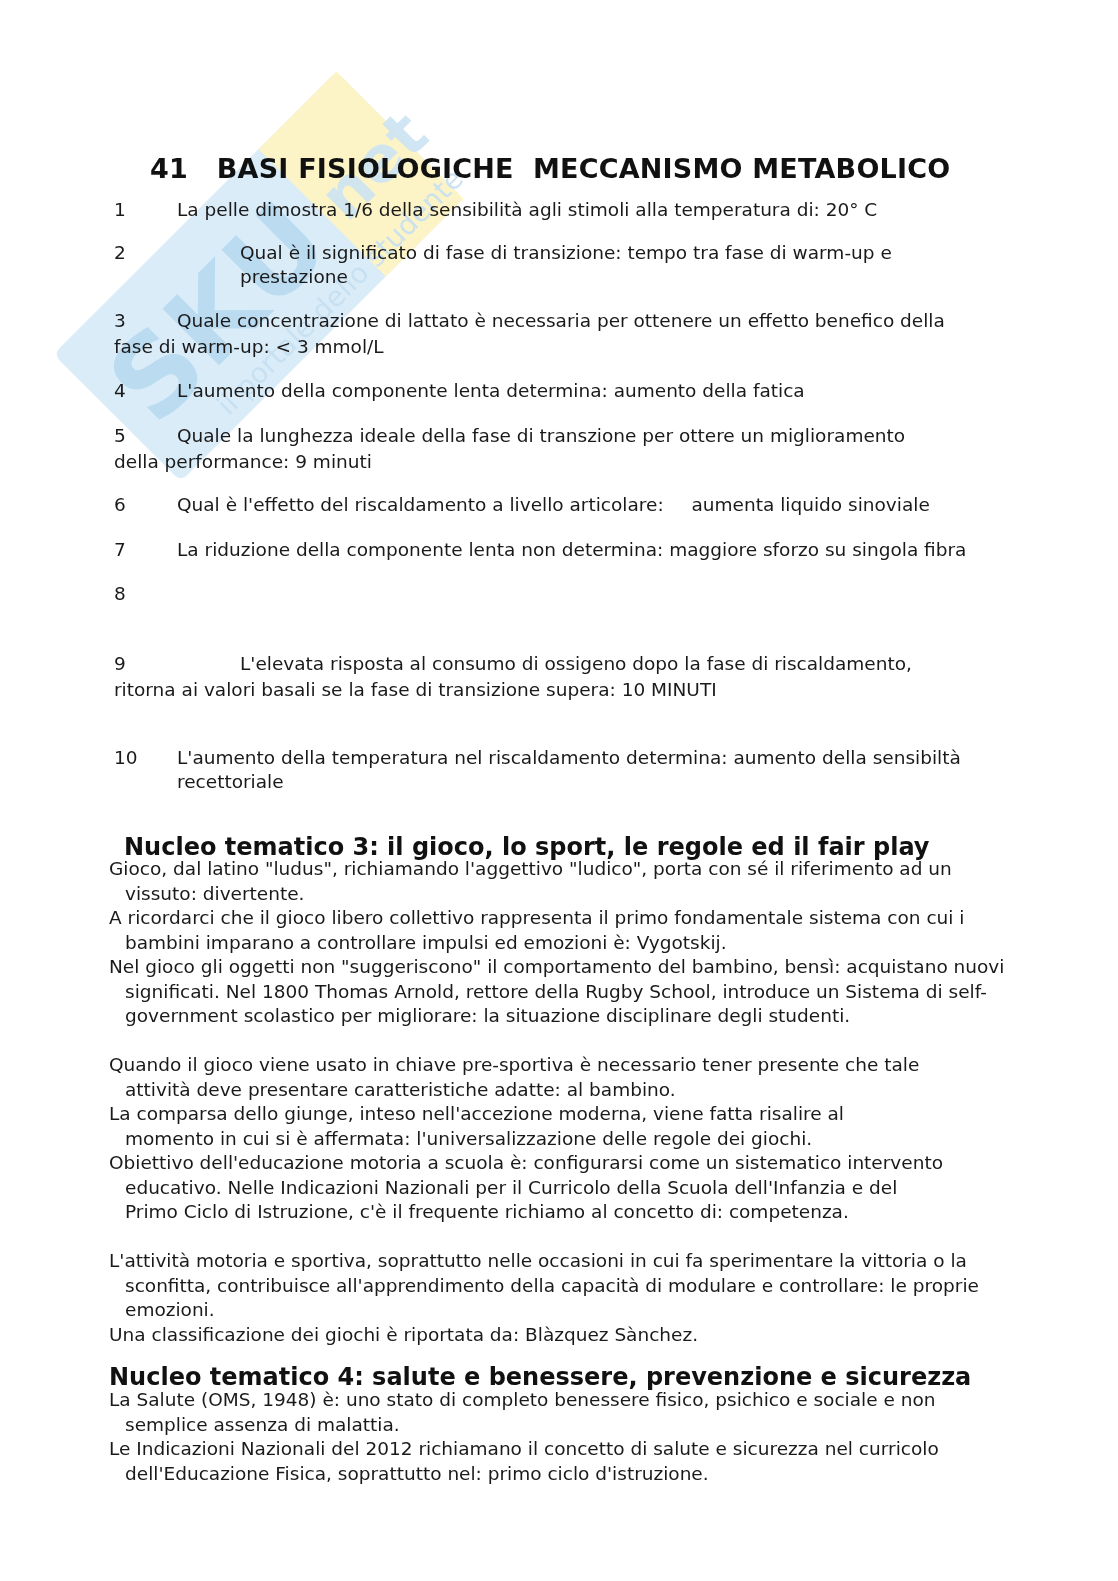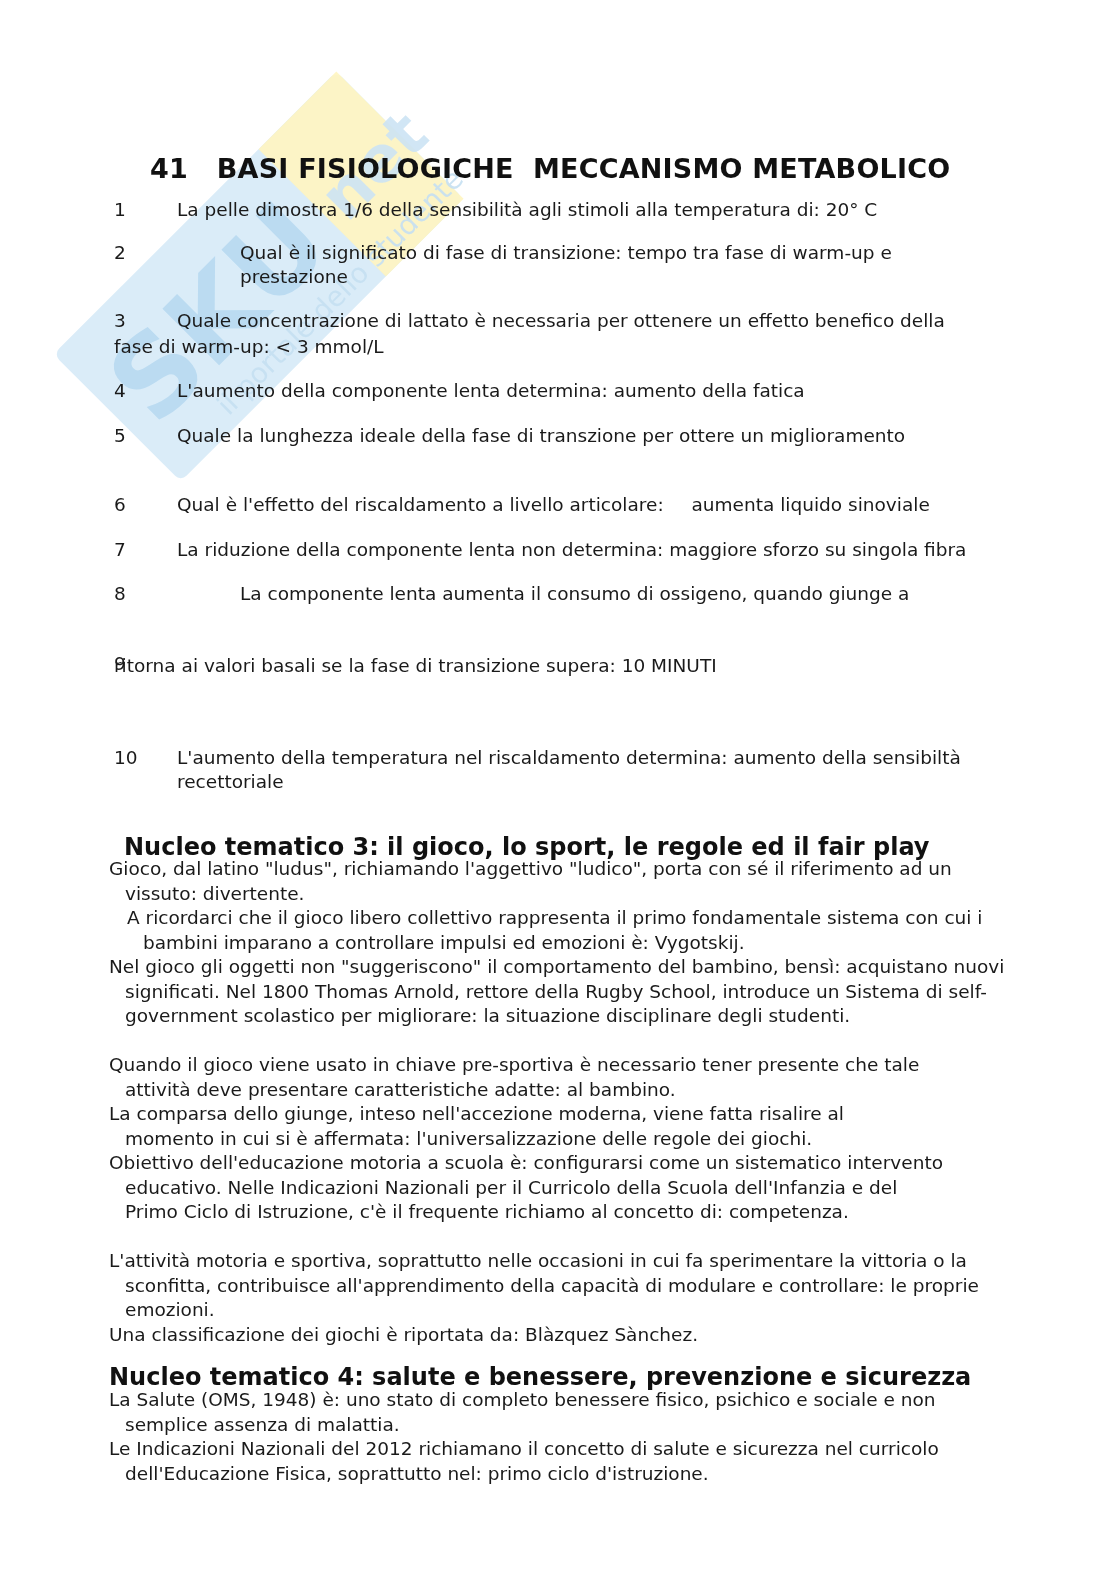--- a/index.html
+++ b/index.html
@@ -51,53 +51,54 @@
   </div>
 
   <div class="q" style="left:114px; top:379px; width:900px;">
     <span class="num">4</span>
     <span class="txt" style="margin-left:63px;">L'aumento della componente lenta determina: aumento della fatica</span>
   </div>
 
   <div class="q" style="left:114px; top:424px; width:900px;">
     <span class="num">5</span>
     <span class="txt" style="margin-left:63px;">Quale la lunghezza ideale della fase di transzione per ottere un miglioramento</span>
+    <span class="txt" style="margin-top:2px;">della performance: 9 minuti</span>
   </div>
 
   <div class="q" style="left:114px; top:493px; width:900px;">
     <span class="num">6</span>
     <span class="txt" style="margin-left:63px;">
       <span>Qual è l'effetto del riscaldamento a livello articolare:</span>
       <span style="margin-left:22px;">aumenta liquido sinoviale</span>
     </span>
   </div>
 
   <div class="q" style="left:114px; top:538px; width:920px;">
     <span class="num">7</span>
     <span class="txt" style="margin-left:63px; white-space:nowrap;">La riduzione della componente lenta non determina: maggiore sforzo su singola fibra</span>
   </div>
 
   <div class="q" style="left:114px; top:582px; width:900px;">
     <span class="num">8</span>
-    <span class="txt" style="margin-left:126px;">La componente lenta aumenta il consumo di ossigeno, quando giunge a</span>
   </div>
 
   <div class="q" style="left:114px; top:652px; width:900px;">
     <span class="num">9</span>
+    <span class="txt" style="margin-left:126px;">L'elevata risposta al consumo di ossigeno dopo la fase di riscaldamento,</span>
     <span class="txt" style="margin-top:2px;">ritorna ai valori basali se la fase di transizione supera: 10 MINUTI</span>
   </div>
 
   <div class="q" style="left:114px; top:746px; width:900px;">
     <span class="num">10</span>
     <span class="txt" style="margin-left:63px;">L'aumento della temperatura nel riscaldamento determina: aumento della sensibiltà recettoriale</span>
   </div>
 
   <div class="sec-head" style="left:124px; top:833px;">Nucleo tematico 3: il gioco, lo sport, le regole ed il fair play</div>
   <div class="para" style="top:857px;">Gioco, dal latino "ludus", richiamando l'aggettivo "ludico", porta con sé il riferimento ad un vissuto: divertente.</div>
-  <div class="para" style="top:906px; width:860px;margin-left:18px;">A ricordarci che il gioco libero collettivo rappresenta il primo fondamentale sistema con cui i bambini imparano a controllare impulsi ed emozioni è: Vygotskij.</div>
+  <div class="para" style="top:906px; width:860px;">A ricordarci che il gioco libero collettivo rappresenta il primo fondamentale sistema con cui i bambini imparano a controllare impulsi ed emozioni è: Vygotskij.</div>
   <div class="para" style="top:955px; width:880px;">Nel gioco gli oggetti non "suggeriscono" il comportamento del bambino, bensì: acquistano nuovi significati. Nel 1800 Thomas Arnold, rettore della Rugby School, introduce un Sistema di self-government scolastico per migliorare: la situazione disciplinare degli studenti.</div>
   <div class="para" style="top:1053px; width:860px;">Quando il gioco viene usato in chiave pre-sportiva è necessario tener presente che tale attività deve presentare caratteristiche adatte: al bambino.</div>
   <div class="para" style="top:1102px; width:770px;">La comparsa dello giunge, inteso nell'accezione moderna, viene fatta risalire al momento in cui si è affermata: l'universalizzazione delle regole dei giochi.</div>
   <div class="para" style="top:1151px; width:830px;">Obiettivo dell'educazione motoria a scuola è: configurarsi come un sistematico intervento educativo. Nelle Indicazioni Nazionali per il Curricolo della Scuola dell'Infanzia e del Primo Ciclo di Istruzione, c'è il frequente richiamo al concetto di: competenza.</div>
   <div class="para" style="top:1249px;">L'attività motoria e sportiva, soprattutto nelle occasioni in cui fa sperimentare la vittoria o la sconfitta, contribuisce all'apprendimento della capacità di modulare e controllare: le proprie emozioni.</div>
   <div class="para" style="top:1323px;">Una classificazione dei giochi è riportata da: Blàzquez Sànchez.</div>
 
   <div class="sec-head" style="left:109px; top:1363px;">Nucleo tematico 4: salute e benessere, prevenzione e sicurezza</div>
   <div class="para" style="top:1388px; width:880px;">La Salute (OMS, 1948) è: uno stato di completo benessere fisico, psichico e sociale e non semplice assenza di malattia.</div>
   <div class="para" style="top:1437px; width:880px;">Le Indicazioni Nazionali del 2012 richiamano il concetto di salute e sicurezza nel curricolo dell'Educazione Fisica, soprattutto nel: primo ciclo d'istruzione.</div>

